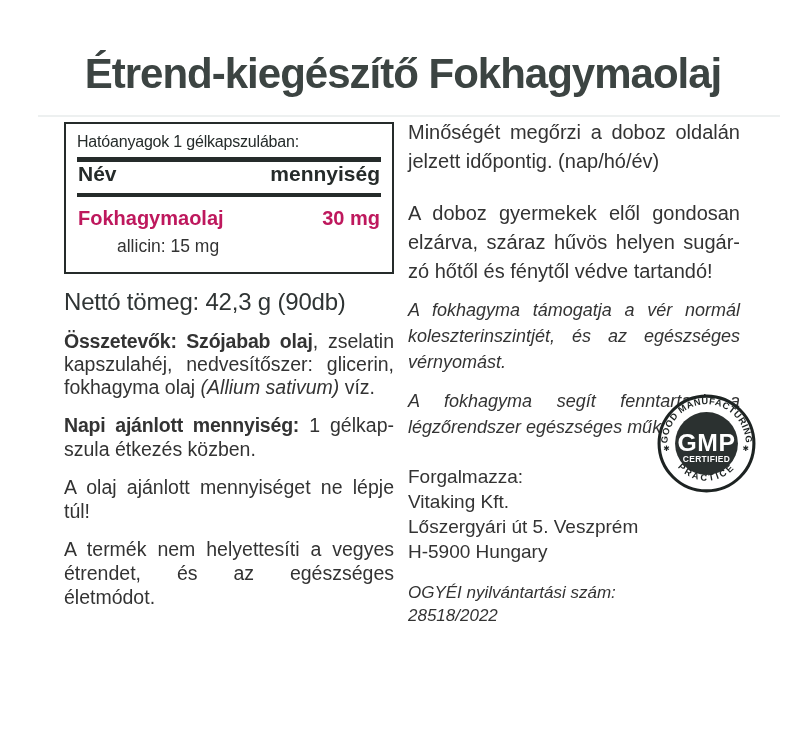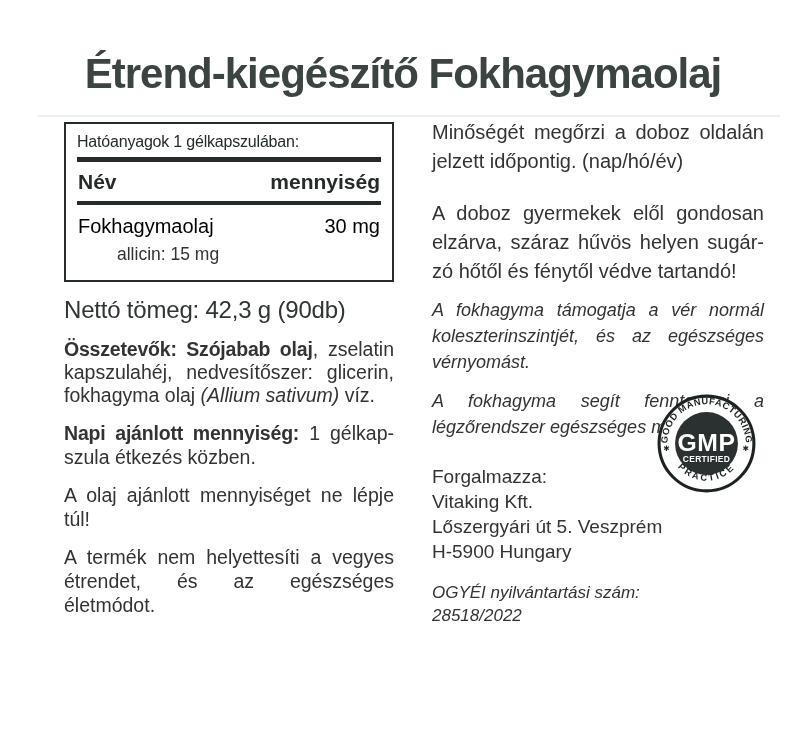--- a/index.html
+++ b/index.html
@@ -25,43 +25,43 @@
   }
   .divider {
     position: absolute;
     left: 38px; top: 115px;
     width: 742px; height: 2px;
     background: #edf0f0;
   }
 
   
   .col-left  { position: absolute; left: 64px;  top: 122px; width: 330px; }
-  .col-right { position: absolute; left: 432px; top: 118px; width: 332px; }
+  .col-right { position: absolute; left: 408px; top: 118px; width: 332px; }
 
   
   .tbl {
     border: 2px solid #252b2a;
     padding: 0 11px;
     color: #252b2a;
   }
   .tbl-header {
     margin-top: 9px;
     font-size: 16px;
     font-weight: normal;
     letter-spacing: -0.2px;
   }
   .rule-a { height: 5px; background: #252b2a; margin-top: 6px; }
   .rule-b { height: 4px; background: #252b2a; }
   .trow {
     display: flex;
     justify-content: space-between;
     align-items: baseline;
   }
-  .trow.head { font-size: 21px; font-weight: bold; padding: 8px 1px 7px; }
-  .trow.data { font-size: 20px; color: #000000; padding: 10px 1px 0; }
+  .trow.head { font-size: 21px; font-weight: bold; padding: 0 1px 7px; }
+  .trow.data { font-size: 20px; color: #be185d; padding: 10px 1px 0; font-weight: bold; }
   .subrow {
     font-size: 17.5px;
     color: #333333;
     padding: 6px 0 15px 40px;
   }
 
   
   .net-weight {
     margin-top: 14px;
     font-size: 24px;

